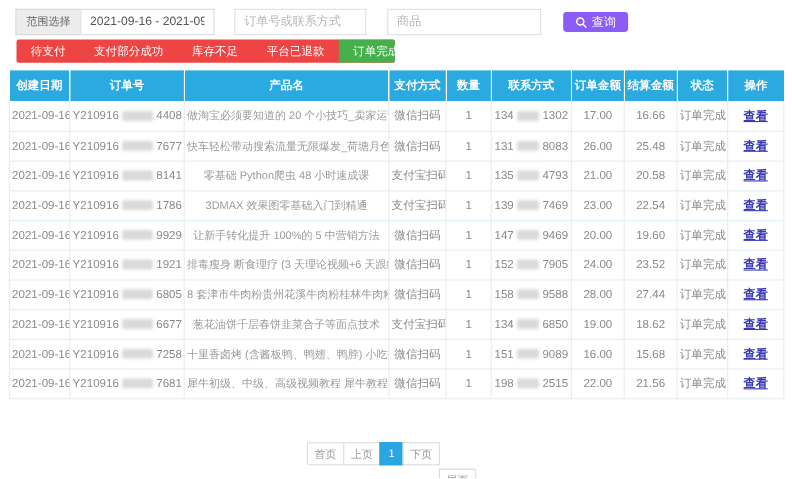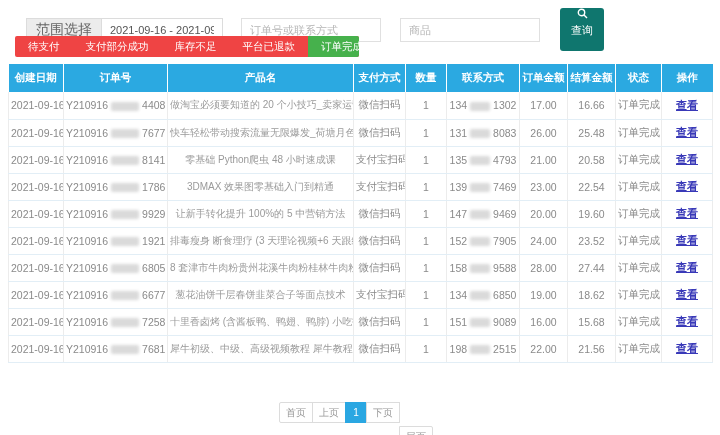--- a/index.html
+++ b/index.html
@@ -6,37 +6,37 @@
   html,body { background:#fff; }
   body { font-family:"Liberation Sans", sans-serif; color:#666; }
   .page { position:relative; width:720px; height:435px; background:#fff; overflow:hidden; }
 
   
   .topbar { position:absolute; top:8px; left:14px; display:flex; align-items:center; }
   .input-group { display:flex; height:24px; }
   .addon {
     display:flex; align-items:center; padding:0 9px; height:24px;
     background:#ececec; border:1px solid #dcdcdc; border-right:none;
-    font-size:14px; color:#666; white-space:nowrap;margin-left:12px;
+    font-size:10px; color:#666; white-space:nowrap;
   }
   .date-input {
     width:122px; height:24px; border:1px solid #dcdcdc; padding:0 8px;
     font-size:11px; color:#555; font-family:"Liberation Sans", sans-serif; outline:none;
   }
   .text-input {
     height:24px; border:1px solid #e0e0e0; padding:0 8px; font-size:11px; color:#555;
     font-family:"Liberation Sans", sans-serif; outline:none;
   }
-  .text-input.order { width:140px; margin-left:18px; }
+  .text-input.order { width:120px; margin-left:18px; }
   .text-input.product { width:140px; margin-left:19px; }
   .text-input::placeholder { color:#b5b5b5; }
   .search-btn {
-    margin-left:20px; height:43px; padding:0 11px; background:#0f766e; color:#fff;
+    margin-left:20px; height:18px; padding:0 11px; background:#8b5cf6; color:#fff;
     border:none; border-radius:3px; font-size:11px; display:flex; align-items:center; gap:4px;
-    cursor:pointer; font-family:"Liberation Sans", sans-serif;flex-direction:column;
+    cursor:pointer; font-family:"Liberation Sans", sans-serif;
   }
   .search-btn svg { display:block; }
 
   
   .tabs {
     position:absolute; top:36px; left:15px; width:344px; height:21px;
     background:#ef4444; border-radius:2px; display:flex; overflow:hidden;text-align:right;
   }
   .tab {
     flex:0 0 auto; display:flex; align-items:center; justify-content:center;

